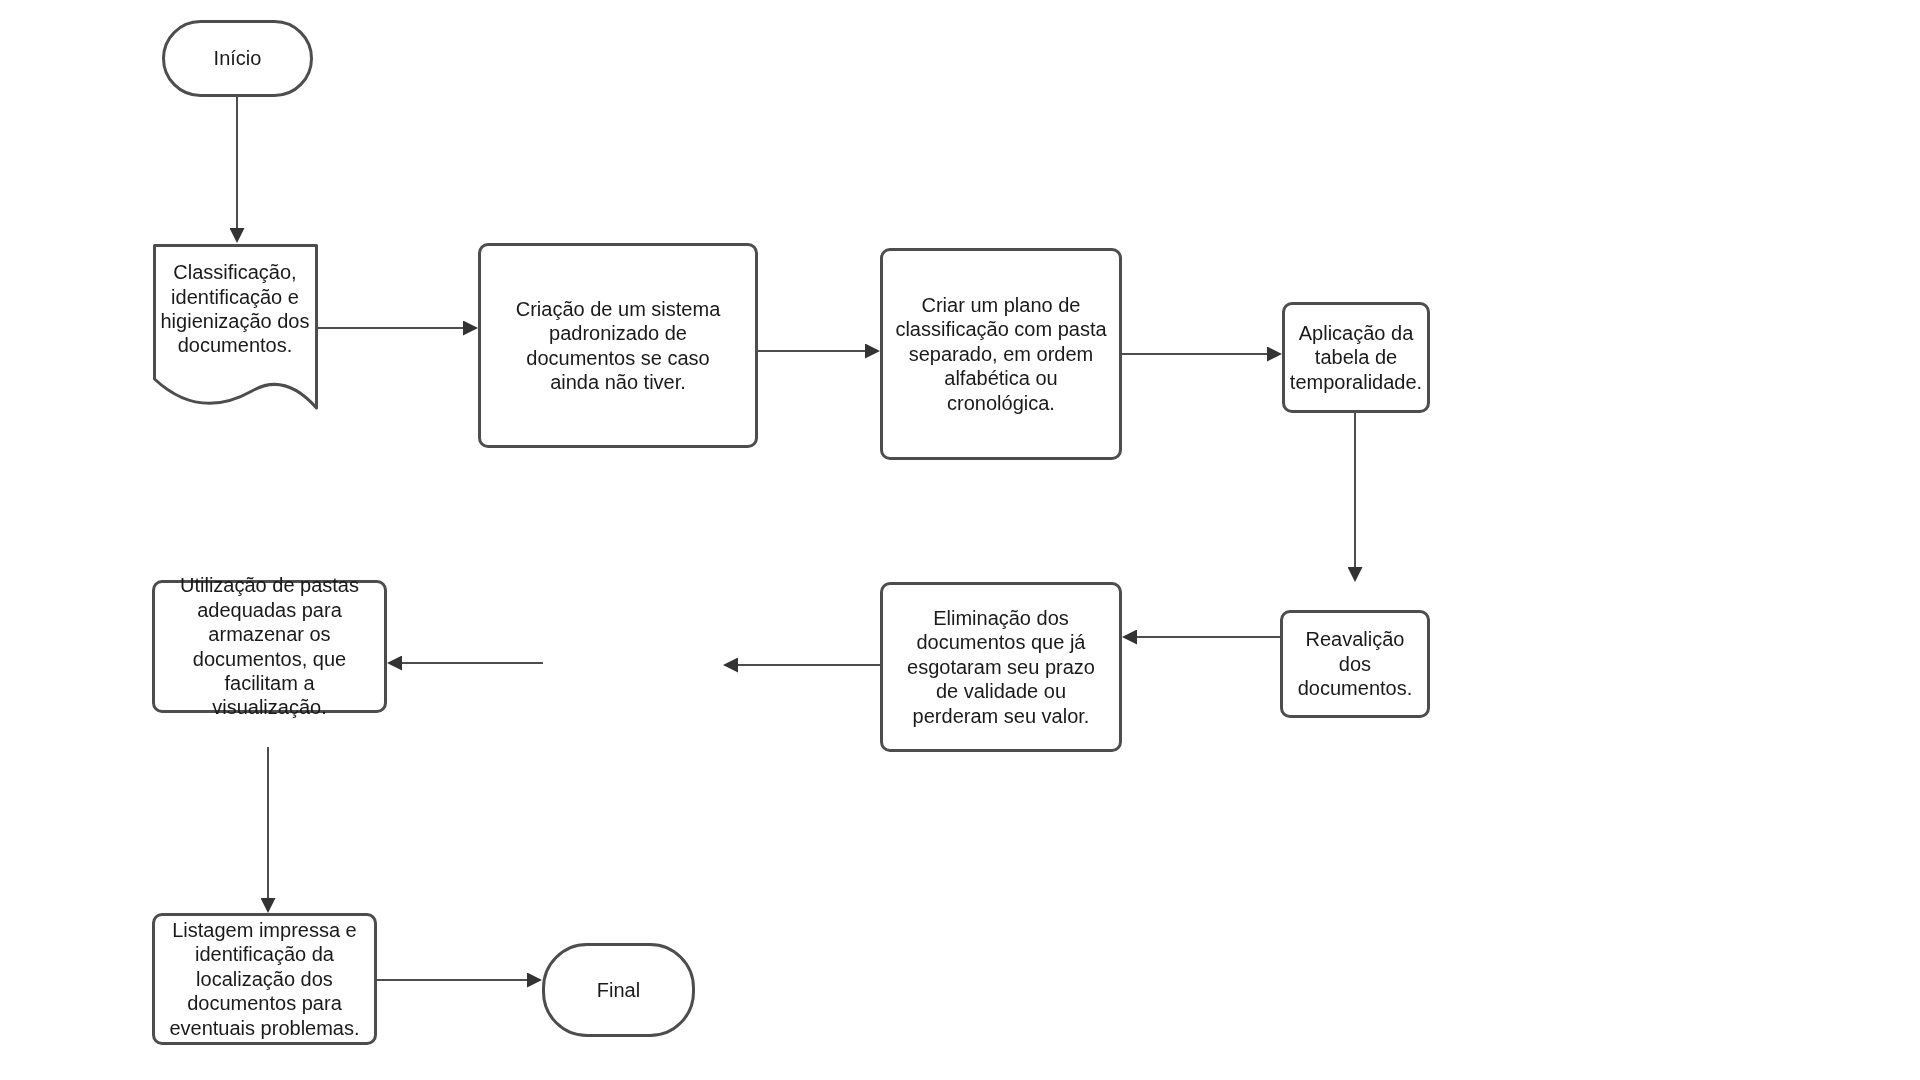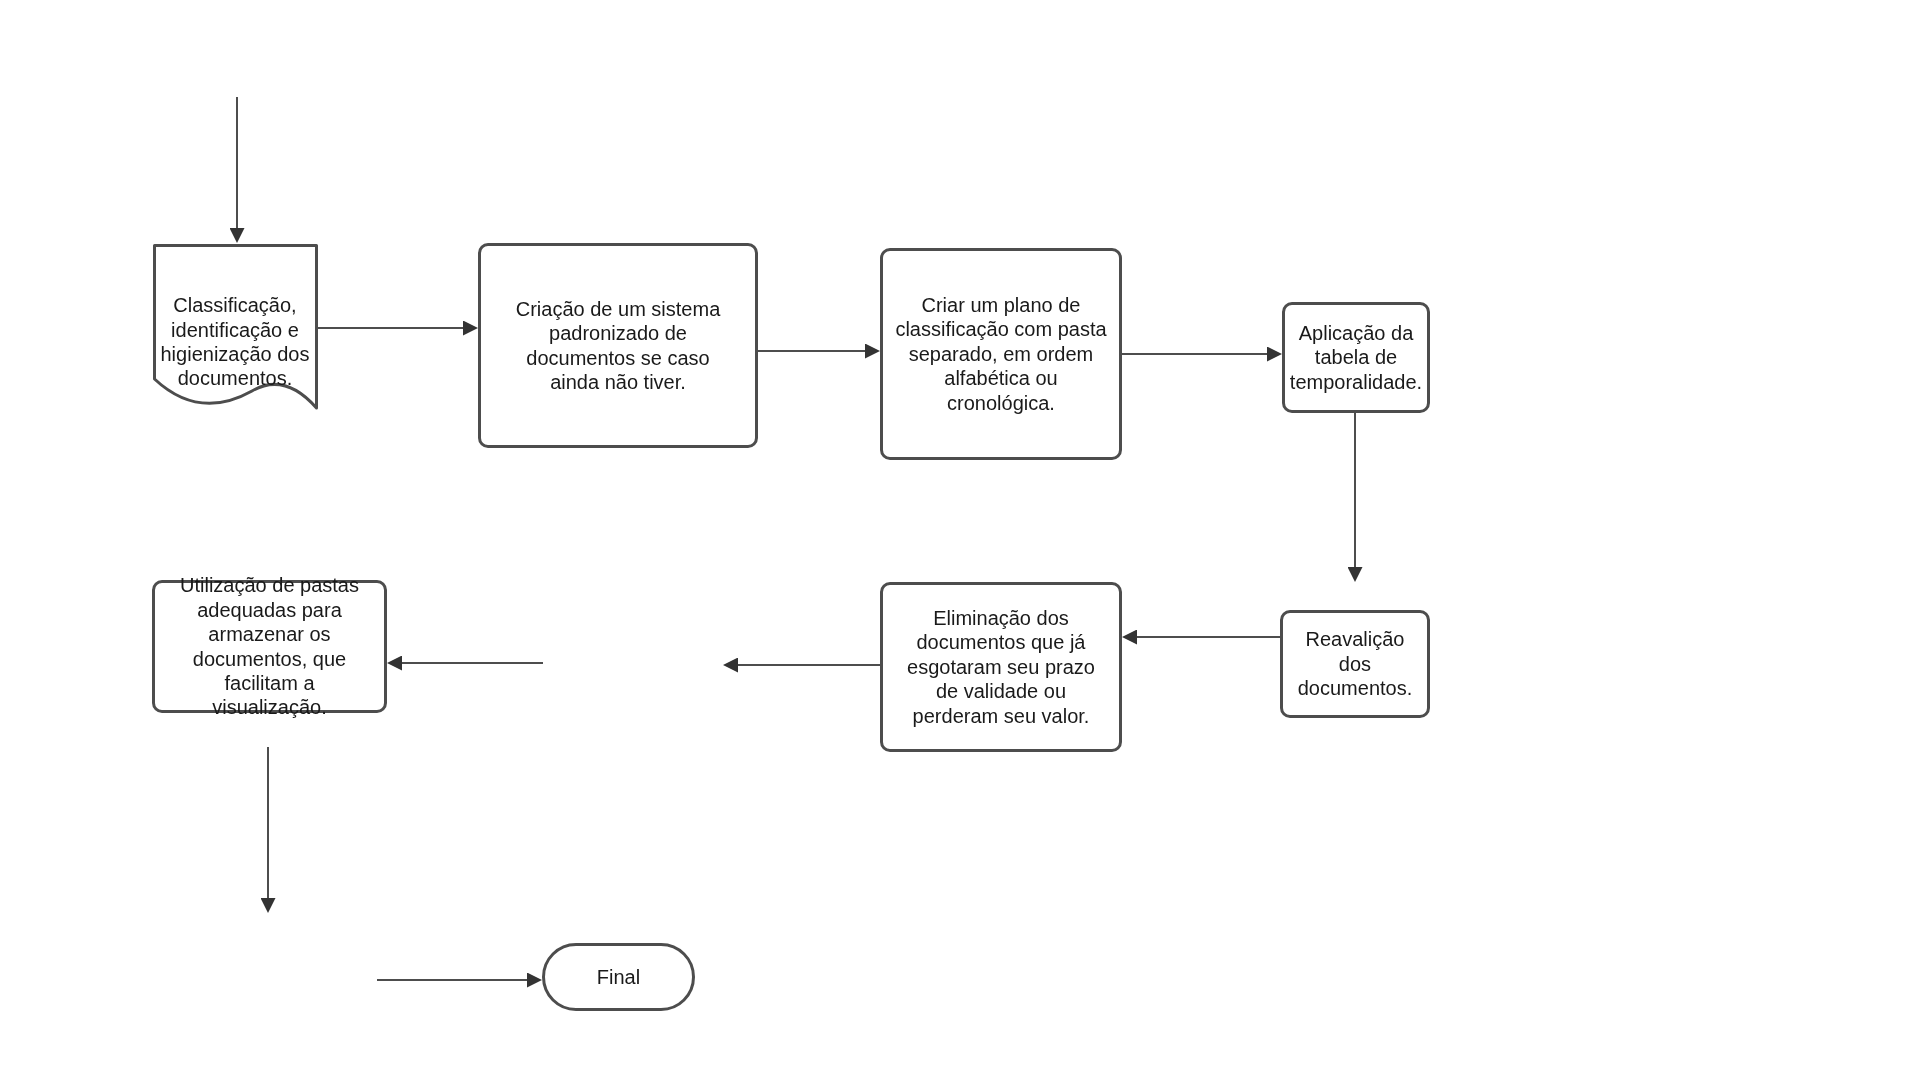--- a/index.html
+++ b/index.html
@@ -45,30 +45,30 @@
   .doc-label {
     background: transparent; 
   }
   .label {
     white-space: pre-line;
     display: block;
     padding: 2px 4px;
   }
   
   #node-inicio      { left: 162px;  top: 20px;  width: 151px; height: 77px;  }
-  #node-classif     { left: 152px;  top: 244px; width: 166px; height: 130px; margin-top: 33px; }
+  #node-classif     { left: 152px;  top: 244px; width: 166px; height: 130px; }
   #node-criacao     { left: 478px;  top: 243px; width: 280px; height: 205px; }
   #node-plano       { left: 880px;  top: 248px; width: 242px; height: 212px; }
   #node-aplicacao   { left: 1282px; top: 302px; width: 148px; height: 111px; }
   #node-reavalicao  { left: 1280px; top: 610px; width: 150px; height: 108px; }
   #node-eliminacao  { left: 880px;  top: 582px; width: 242px; height: 170px; text-align: center; }
   #node-elaboracao  { left: 543px;  top: 580px; width: 180px; height: 167px; }
   #node-utilizacao  { left: 152px;  top: 580px; width: 235px; height: 133px; }
   #node-listagem    { left: 152px;  top: 913px; width: 225px; height: 132px; }
-  #node-final       { left: 542px;  top: 943px; width: 153px; height: 68px;  }
+  #node-final       { left: 542px;  top: 943px; width: 153px; height: 94px;  }
 </style>
 </head>
 <body>
 
 <div class="canvas">
 
   <svg class="connector-layer" width="1920" height="1080" viewBox="0 0 1920 1080" xmlns="http://www.w3.org/2000/svg">
     <defs>
       <marker id="arrowhead" viewBox="0 0 10 10" refX="2" refY="5" markerWidth="7.5" markerHeight="7.5" orient="auto" markerUnits="strokeWidth">
         <path d="M0,0 L10,5 L0,10 Z" fill="#333333"></path>
@@ -82,20 +82,23 @@
     <line x1="720" y1="351" x2="868" y2="351" stroke="#4d4d4d" stroke-width="2" marker-end="url(#arrowhead)"></line>
     <line x1="1122" y1="354" x2="1270" y2="354" stroke="#4d4d4d" stroke-width="2" marker-end="url(#arrowhead)"></line>
     <line x1="1355" y1="413" x2="1355" y2="570" stroke="#4d4d4d" stroke-width="2" marker-end="url(#arrowhead)"></line>
     <line x1="1280" y1="637" x2="1134" y2="637" stroke="#4d4d4d" stroke-width="2" marker-end="url(#arrowhead)"></line>
     <line x1="880" y1="665" x2="735" y2="665" stroke="#4d4d4d" stroke-width="2" marker-end="url(#arrowhead)"></line>
     <line x1="543" y1="663" x2="399" y2="663" stroke="#4d4d4d" stroke-width="2" marker-end="url(#arrowhead)"></line>
     <line x1="268" y1="747" x2="268" y2="901" stroke="#4d4d4d" stroke-width="2" marker-end="url(#arrowhead)"></line>
     <line x1="377" y1="980" x2="530" y2="980" stroke="#4d4d4d" stroke-width="2" marker-end="url(#arrowhead)"></line>
   </svg>
 
+  <div id="node-inicio" class="node terminator">
+    <span class="label">Início</span>
+  </div>
 
   <div id="node-classif" class="node doc-label">
     <span class="label">Classificação,
 identificação e
 higienização dos
 documentos.</span>
   </div>
 
   <div id="node-criacao" class="node process">
     <span class="label">Criação de um sistema
@@ -135,18 +138,25 @@
 
   <div id="node-utilizacao" class="node process">
     <span class="label">Utilização de pastas
 adequadas para
 armazenar os
 documentos, que
 facilitam a
 visualização.</span>
   </div>
 
+  <div id="node-listagem" class="node process">
+    <span class="label">Listagem impressa e
+identificação da
+localização dos
+documentos para
+eventuais problemas.</span>
+  </div>
 
   <div id="node-final" class="node terminator">
     <span class="label">Final</span>
   </div>
 
 </div>
 
 </body></html>

